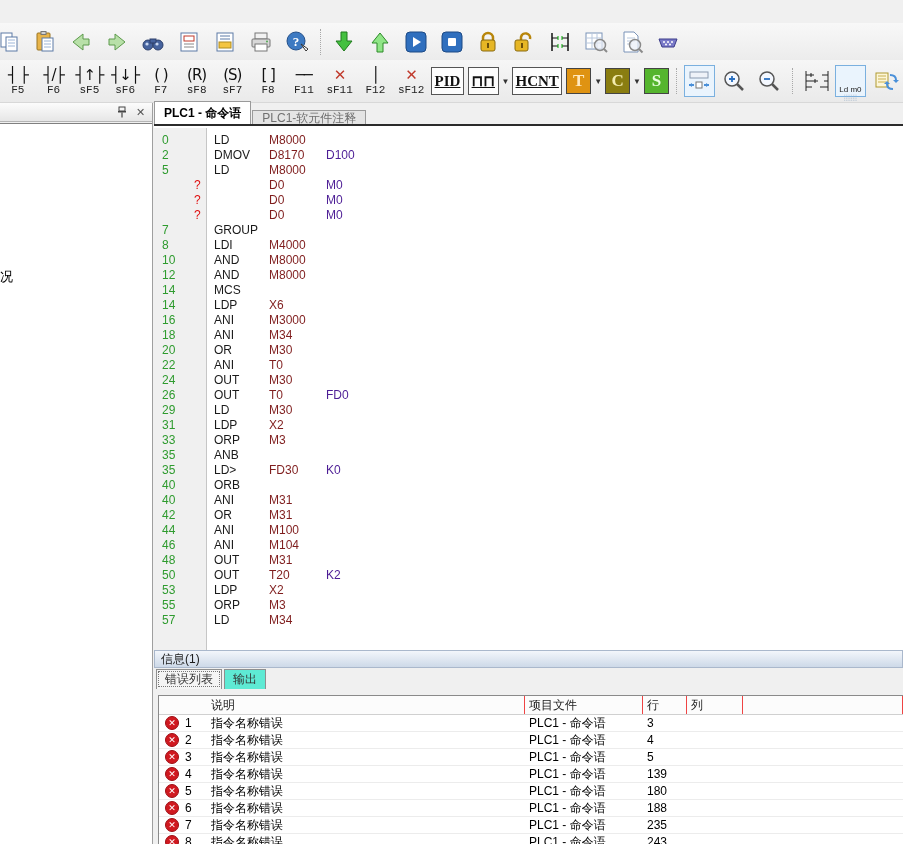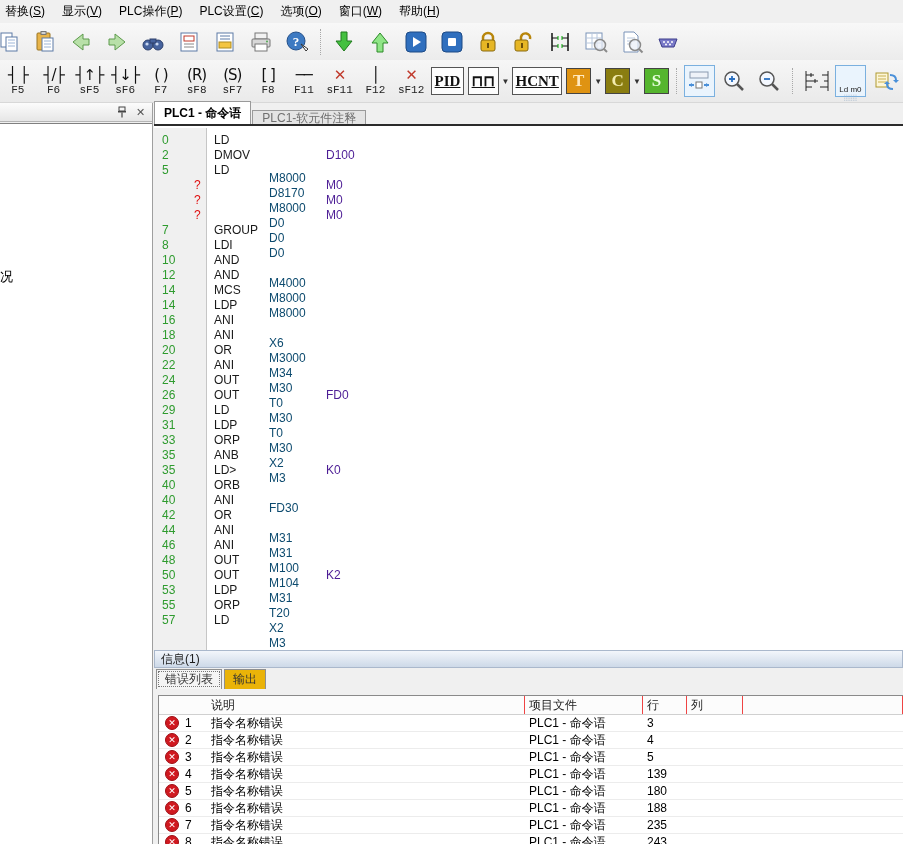--- a/index.html
+++ b/index.html
@@ -44,28 +44,28 @@
   #tabbar { height:23px; background:#f0f0f0; display:flex; align-items:flex-end; border-bottom:2px solid #2b2b2b; }
   .etab { height:14px; padding:3px 9px 2px; display:flex; align-items:center; white-space:nowrap; border:1px solid #9a9a9a; border-bottom:none; background:#e4e4e4; color:#707070; margin-right:1px; }
   .etab.active { background:#fff; color:#000; font-weight:bold; height:23px; }
   #code { position:absolute; left:0; top:25px; right:0; bottom:0; background:#fff; overflow:hidden; }
   #gutter-bg { position:absolute; left:0; top:0; width:53px; bottom:0; background:#f0f0f0; border-right:1px solid #c6c6c6; }
   #code-lines { position:absolute; left:0; top:5px; right:0; }
   .code-row { position:relative; height:15px; line-height:15px; font-size:12px; }
   .c-num { position:absolute; left:8px; color:#2e9b2e; }
   .c-q { position:absolute; left:40px; color:#e01010; }
   .c-op { position:absolute; left:60px; color:#1a1a1a; }
-  .c-a1 { position:absolute; left:115px; color:#0c4a6e;margin-top:38px; }
+  .c-a1 { position:absolute; left:115px; color:#7f1d1d; }
   .c-a2 { position:absolute; left:172px; color:#4c1d95; }
 
   
   #infopanel { position:absolute; left:154px; top:650px; right:0; bottom:0; background:#f0f0f0; }
   #info-header { height:18px; background:linear-gradient(#f3f6fb,#cdd9e8); border:1px solid #aab8cc; display:flex; align-items:center; padding-left:6px; color:#1c1c1c; }
   #info-tabs { height:21px; display:flex; align-items:flex-end; padding-left:2px; background:#f0f0f0; }
-  .itab { height:20px; padding:2px 8px; border:1px solid #8f8f8f; border-bottom:none; background:#eab308; color:#333; display:flex; align-items:center; margin-right:2px; }
+  .itab { height:20px; padding:2px 8px; border:1px solid #8f8f8f; border-bottom:none; background:#5eead4; color:#333; display:flex; align-items:center; margin-right:2px; }
   .itab.active { background:#f5f5f5; outline:1px dotted #777; outline-offset:-3px; }
   #err-table { position:absolute; left:4px; top:45px; right:0; bottom:-20px; background:#fff; border:1px solid #8a8a8a; border-right:none; overflow:hidden; }
   .erow { display:flex; height:17px; line-height:17px; border-bottom:1px solid #ececec; }
   .erow.header { height:19px; line-height:19px; border-bottom:1px solid #d0d0d0; background:#fcfcfc; }
   .ecol { overflow:hidden; white-space:nowrap; }
   .col-icon { width:26px; display:flex; align-items:center; justify-content:center; }
   .col-num { width:20px; }
   .col-desc { width:320px; padding-left:6px; }
   .col-file { width:118px; padding-left:4px; }
   .col-line { width:44px; padding-left:4px; }
@@ -75,29 +75,20 @@
   .erow.header .col-icon, .erow.header .col-num { border-right:none; }
   .err-badge { width:14px; height:14px; border-radius:50%; background:#d01920; color:#fff; font-size:9px; font-weight:bold; display:flex; align-items:center; justify-content:center; border:1px solid #9e0e14; }
 
   svg { display:block; }
 </style>
 </head>
 <body>
 
 <div id="app">
 
-  <div id="menubar">
-      <div class="menu-item">替换(<u>S</u>)</div>
-      <div class="menu-item">显示(<u>V</u>)</div>
-      <div class="menu-item">PLC操作(<u>P</u>)</div>
-      <div class="menu-item">PLC设置(<u>C</u>)</div>
-      <div class="menu-item">选项(<u>O</u>)</div>
-      <div class="menu-item">窗口(<u>W</u>)</div>
-      <div class="menu-item">帮助(<u>H</u>)</div>
-    </div>
 
   <div id="toolbar1">
       <div class="tb-icon">
         <svg width="24" height="24" viewBox="0 0 24 24">
           <rect x="4" y="3" width="11" height="14" fill="#fff" stroke="#5d7aa6"></rect>
           <rect x="9" y="7" width="11" height="14" fill="#fff" stroke="#5d7aa6"></rect>
           <path d="M11 10h7M11 13h7M11 16h7" stroke="#9db6d8"></path>
         </svg>
       </div>
       <div class="tb-icon">

